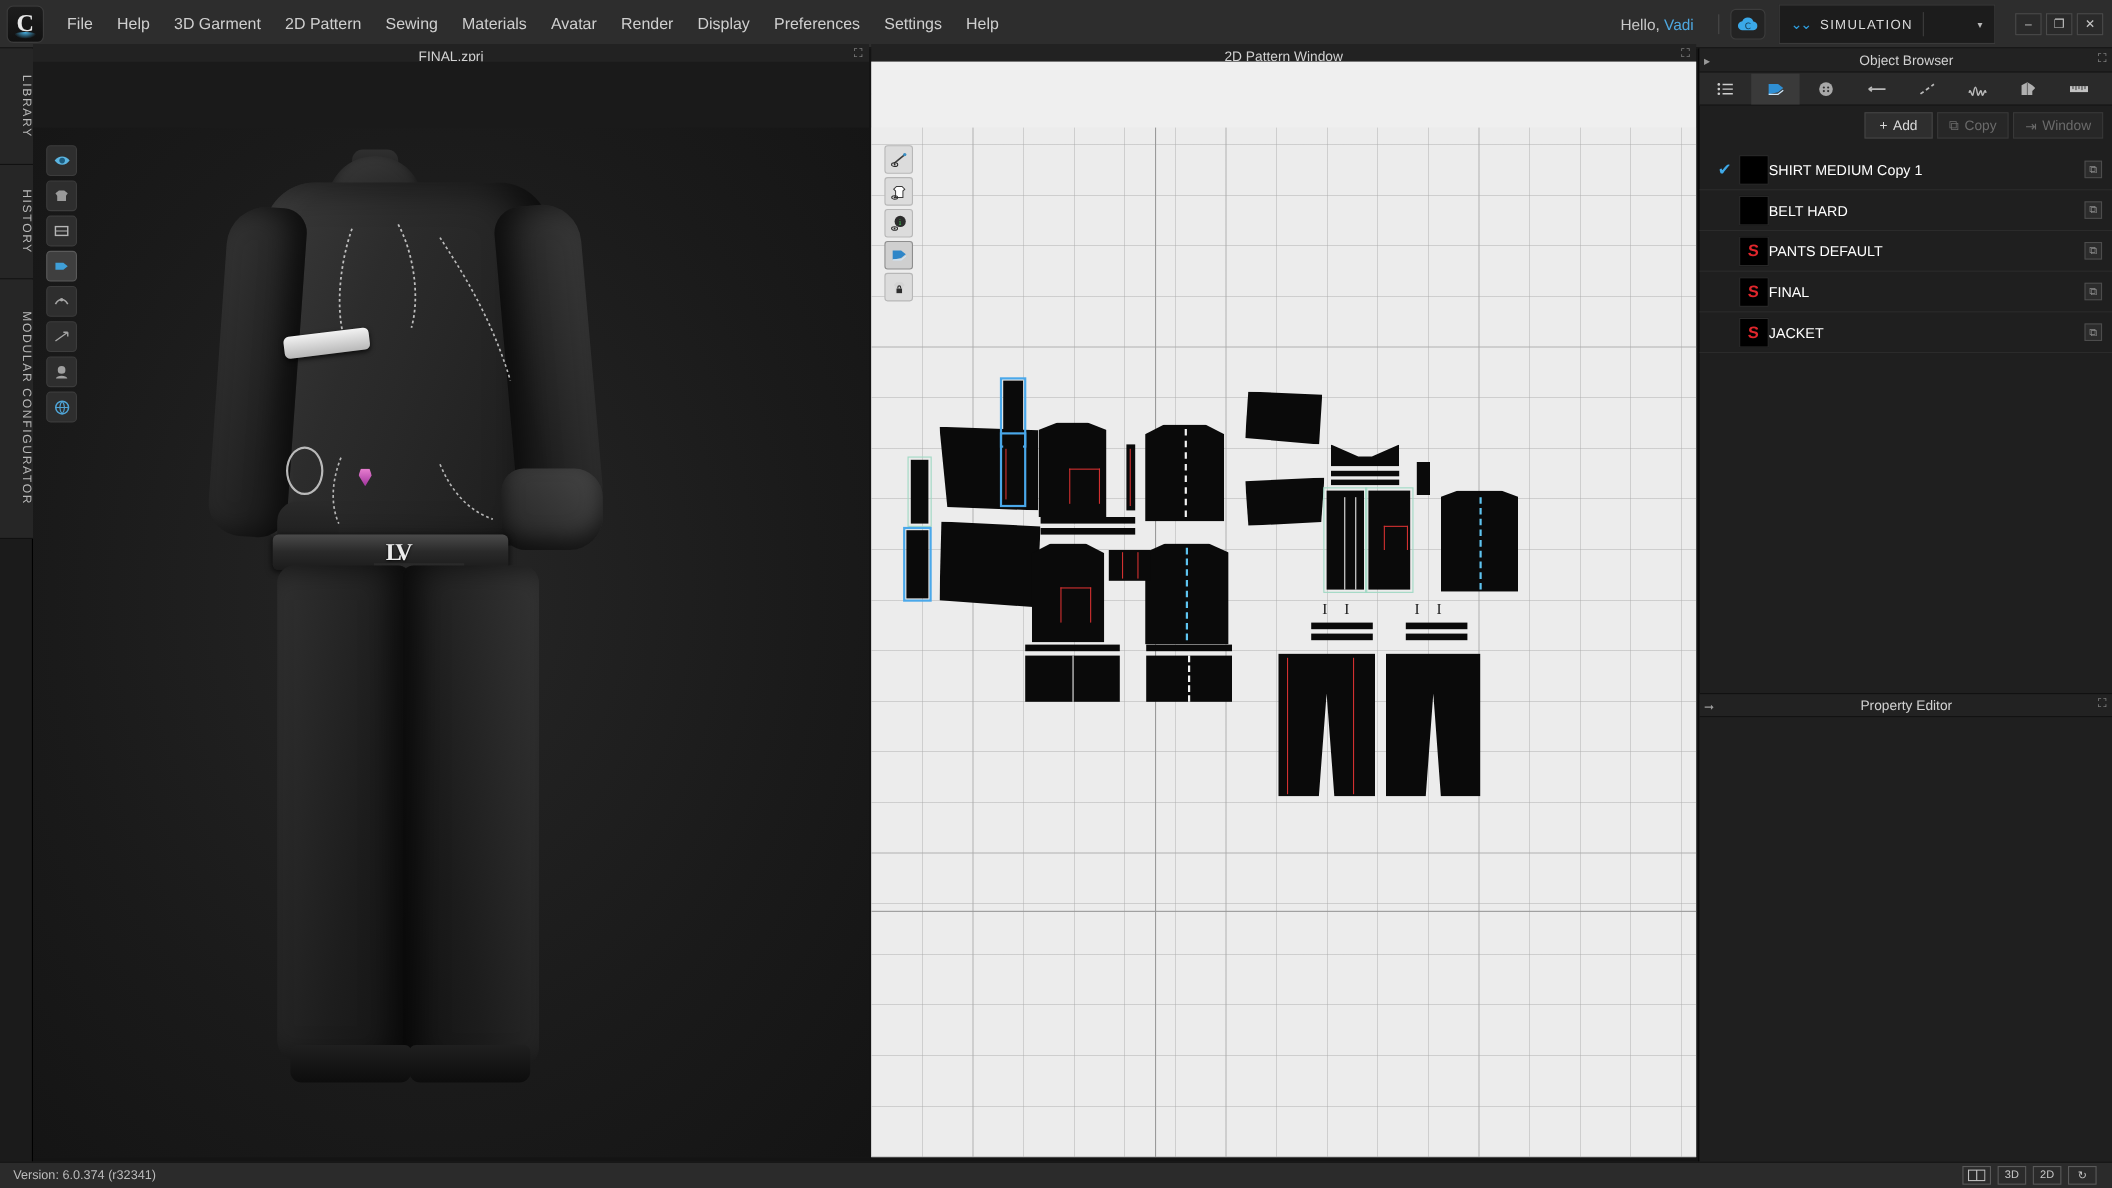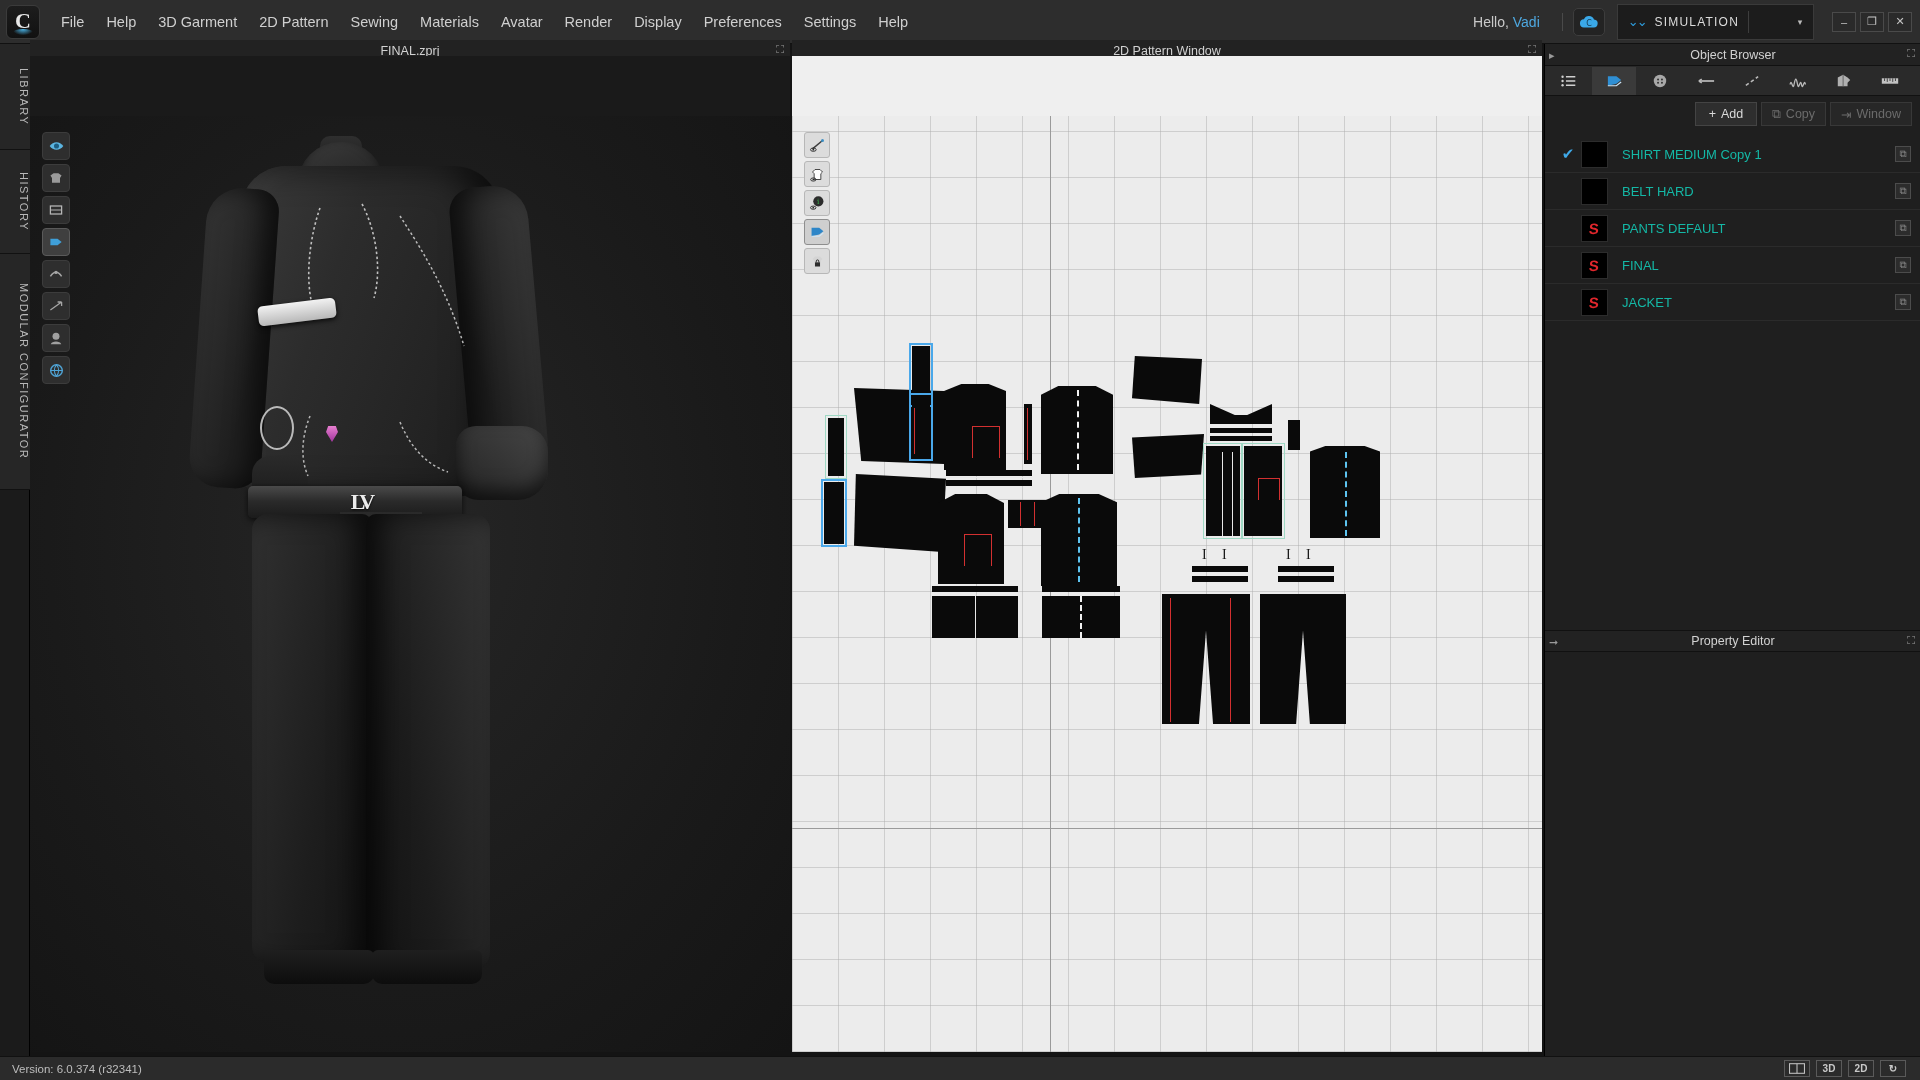--- a/index.html
+++ b/index.html
@@ -285,21 +285,21 @@
   }
   .ob-check { width:26px; font-size:15px; color:#3fa9e8; text-align:center; }
   .ob-thumb {
     width:27px; height:27px; background:#000; border:1px solid #2c2c2c;
     display:flex; align-items:center; justify-content:center;
   }
   .s-logo {
     font-family:"Liberation Sans", sans-serif; font-weight:bold; font-size:15px;
     color:#e0262c; line-height:1; transform:skewX(-4deg);
   }
-  .ob-name { flex:1; font-size:13px; color:#14b8a6; padding-left:14px; }
+  .ob-name { flex:1; font-size:13px; color:#ffffff; }
   .ob-ico {
     width:16px; height:16px; border:1px solid #4c4c4c; background:#2c2c2c;
     display:flex; align-items:center; justify-content:center;
     font-size:10px; color:#888;
   }
   .prop-title {
     position:absolute; top:586px; left:0; width:376px; height:22px;
     background:#222; display:flex; align-items:center; justify-content:center;
     font-size:12.5px; color:#d2d2d2;
     border-top:1px solid #111; border-bottom:1px solid #111;
@@ -312,21 +312,20 @@
     position:absolute; left:0; bottom:0; width:1920px; height:24px;
     background:#2b2b2b; border-top:1px solid #111;
     display:flex; align-items:center;
   }
   .version { font-size:11.5px; color:#bdbdbd; padding-left:12px;text-align:center; }
   .sb-right { margin-left:auto; display:flex; align-items:center; gap:6px; padding-right:14px; }
   .sbbtn {
     height:17px; min-width:26px; padding:0 4px; border:1px solid #5a5a5a;
     font-size:10px; color:#c8c8c8; display:flex; align-items:center; justify-content:center;
     background:#2b2b2b;
-    font-weight:bold;
   }
 </style>
 </head>
 <body>
 
 <div class="app">
 
   <div class="menubar">
     <div class="logo-btn">
       <span class="logo-c">C</span>

